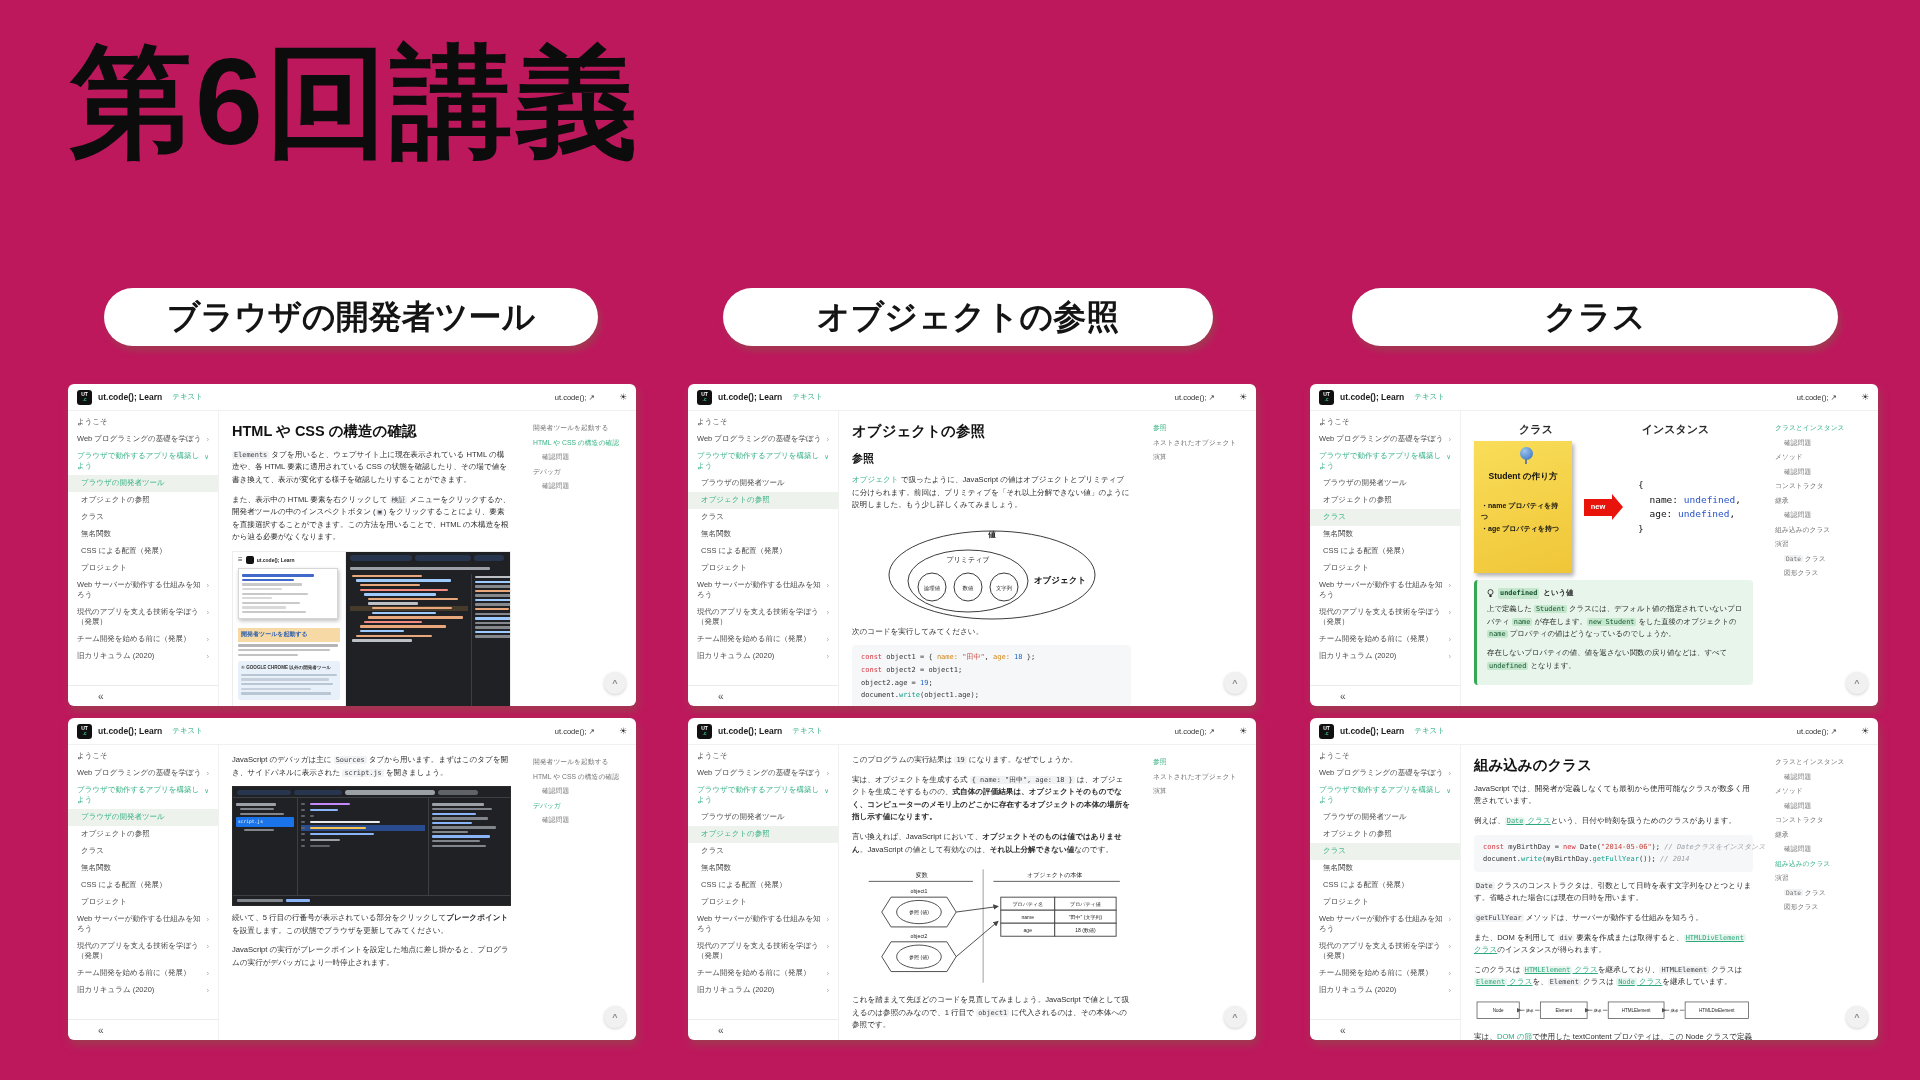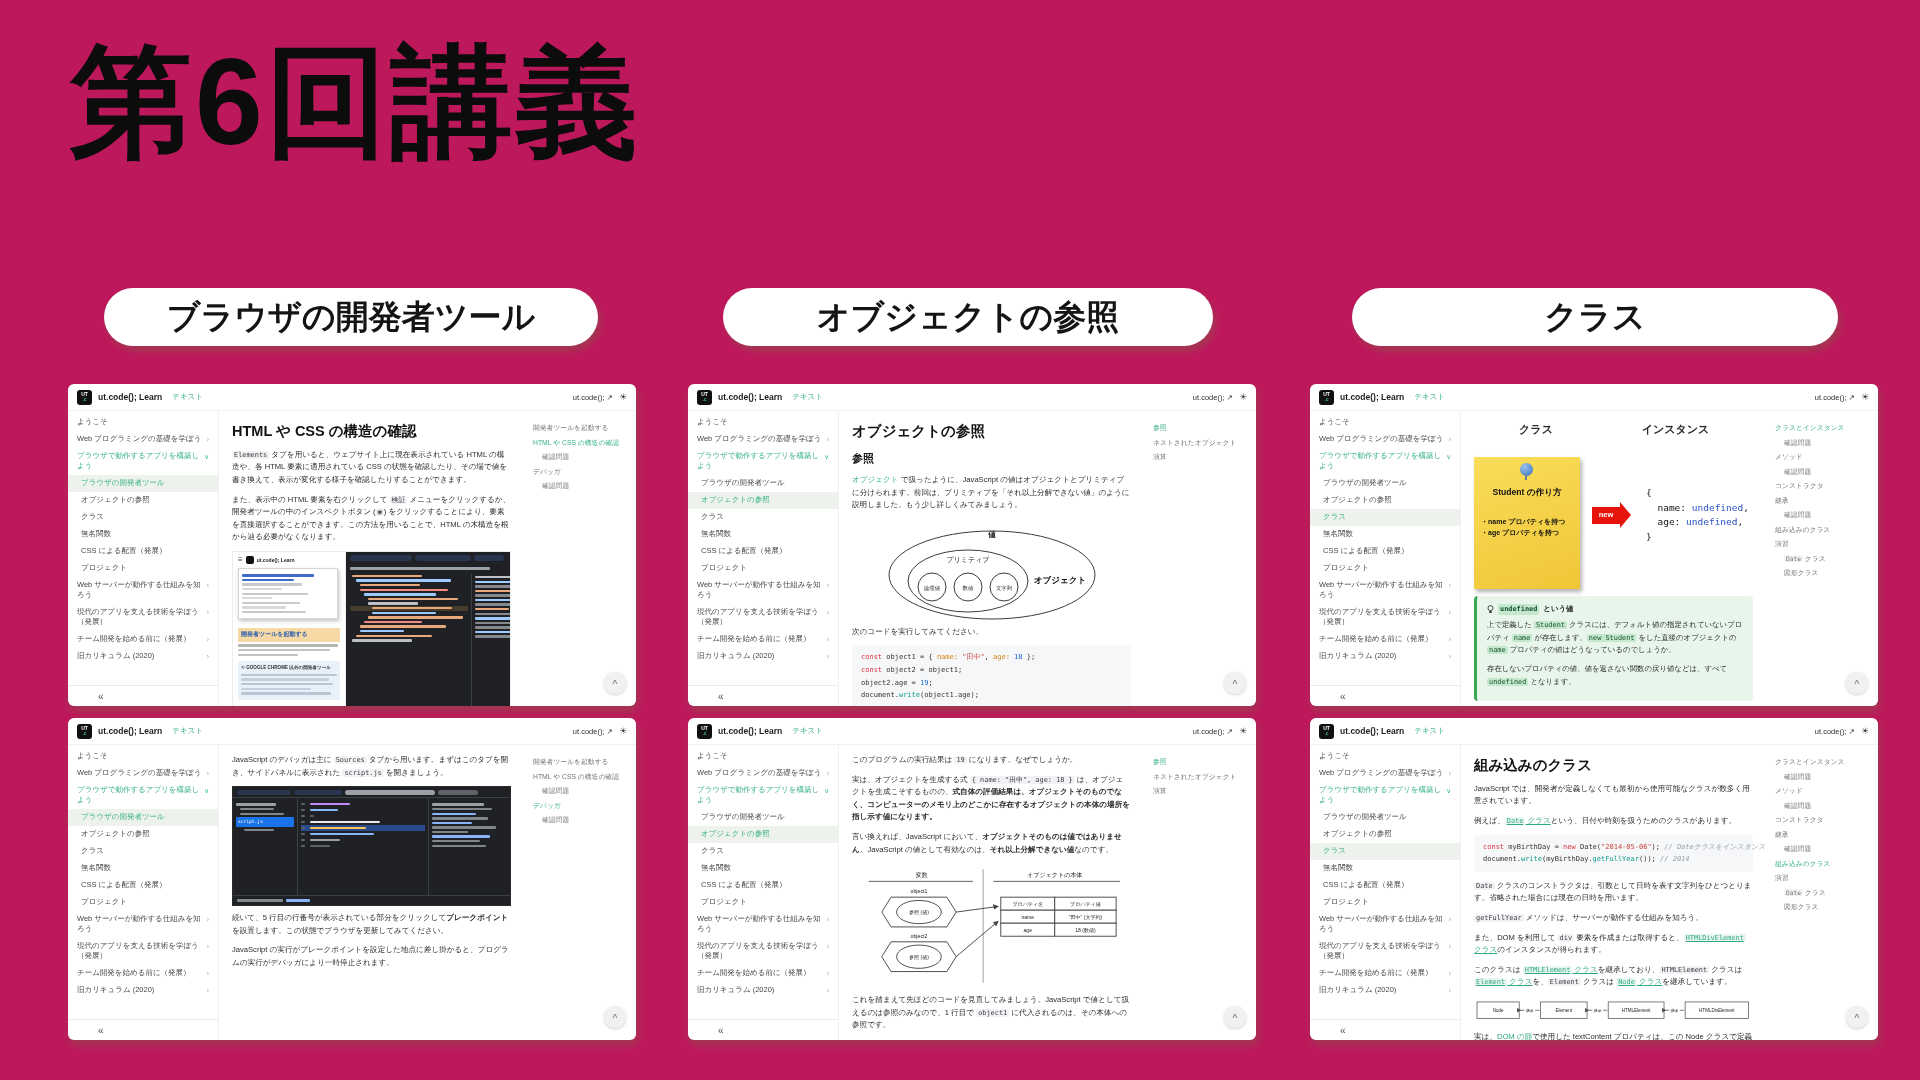--- a/index.html
+++ b/index.html
@@ -14,21 +14,21 @@
         box-shadow:2px 5px 9px rgba(110,115,60,.38);}
   #card0{left:68px;top:384px;} #card1{left:688px;top:384px;} #card2{left:1310px;top:384px;}
   #card3{left:68px;top:718px;}  #card4{left:688px;top:718px;}  #card5{left:1310px;top:718px;}
 
   .nav{height:26px;display:flex;align-items:center;padding:0 9px;gap:6px;border-bottom:1px solid #f0f0f0;}
   .logo{width:15px;height:15px;background:#101010;border-radius:3px;color:#fff;font-size:5px;font-weight:700;
         display:flex;flex-direction:column;align-items:center;justify-content:center;line-height:1.1;flex:none;}
   .logo .lc{color:#38c08e;}
   .brand{font-size:8.5px;font-weight:700;color:#1c1c1c;white-space:nowrap;}
   .navlink{font-size:7.5px;color:#35b184;margin-left:4px;}
-  .nav-right{margin-left:auto;display:flex;align-items:center;gap:6px;font-size:7.5px;color:#2e2e2e;}
+  .nav-right{margin-left:auto;display:flex;align-items:center;gap:24px;font-size:7.5px;color:#2e2e2e;}
   .sun{font-size:9px;color:#3c3c3c;}
 
   .cbody{display:flex;height:296px;}
   .sidebar{width:150px;flex:none;border-right:1px solid #f1f1f1;display:flex;flex-direction:column;font-size:7.5px;color:#474747;}
   .side-scroll{flex:1;padding:3px 0;overflow:hidden;}
   .srow{padding:3.2px 9px;display:flex;justify-content:space-between;align-items:flex-start;gap:4px;line-height:1.4;}
   .srow .chev{color:#9a9a9a;font-size:6.5px;flex:none;margin-top:1px;}
   .srow.open{color:#35b184;} .srow.open .chev{color:#35b184;}
   .srow.child{padding-left:13px;}
   .srow.child.active{background:#edf2ed;color:#35b184;}
@@ -91,22 +91,22 @@
   .s2-tree{width:21%;border-right:1px solid #3c4043;padding:3px;}
   .s2-file{background:#1a73e8;border-radius:1px;padding:1px 2px;color:#fff;font-size:4.6px;font-family:"DejaVu Sans Mono",monospace;margin:2px 0;}
   .s2-code{flex:1;padding:3px;position:relative;}
   .s2-dbg{width:27%;border-left:1px solid #3c4043;padding:3px;}
   .s2-status{height:9px;border-top:1px solid #3c4043;display:flex;align-items:center;gap:3px;padding:0 4px;}
   .classdiag{position:relative;margin:0 0 4px;}
   .cd-titles{display:flex;margin-bottom:3px;}
   .cd-titles .t1{width:124px;text-align:center;font-size:11px;font-weight:700;}
   .cd-titles .t2{flex:1;text-align:center;font-size:11px;font-weight:700;}
   .cd-row{display:flex;align-items:center;}
-  .sticky{width:106px;height:132px;background:linear-gradient(160deg,#f9dd59,#f0c637);box-shadow:2px 3px 4px rgba(0,0,0,.3);
-          position:relative;padding:28px 7px 0;box-sizing:border-box;flex:none;margin-top:16px;}
+  .sticky{width:98px;height:132px;background:linear-gradient(160deg,#f9dd59,#f0c637);box-shadow:2px 3px 4px rgba(0,0,0,.3);
+          position:relative;padding:28px 7px 0;box-sizing:border-box;flex:none;}
   .pin{position:absolute;left:46px;top:6px;width:13px;height:13px;border-radius:50%;
        background:radial-gradient(circle at 35% 30%,#9cc4ef,#2e6cbe);}
   .pin:after{content:'';position:absolute;left:5px;top:12px;width:2px;height:5px;background:#6b7f96;}
   .sticky-title{font-size:8.6px;font-weight:700;text-align:center;color:#111;margin-bottom:16px;}
   .sticky-li{font-size:7px;font-weight:700;color:#111;line-height:1.7;}
   .arrwrap{width:52px;display:flex;justify-content:center;flex:none;}
   .arr{position:relative;width:28px;height:17px;background:#e8140c;display:flex;align-items:center;justify-content:center;
        color:#fff;font-weight:700;font-size:7.5px;}
   .arr:after{content:'';position:absolute;left:100%;top:-5px;border-left:11px solid #e8140c;
              border-top:13.5px solid transparent;border-bottom:13.5px solid transparent;}

